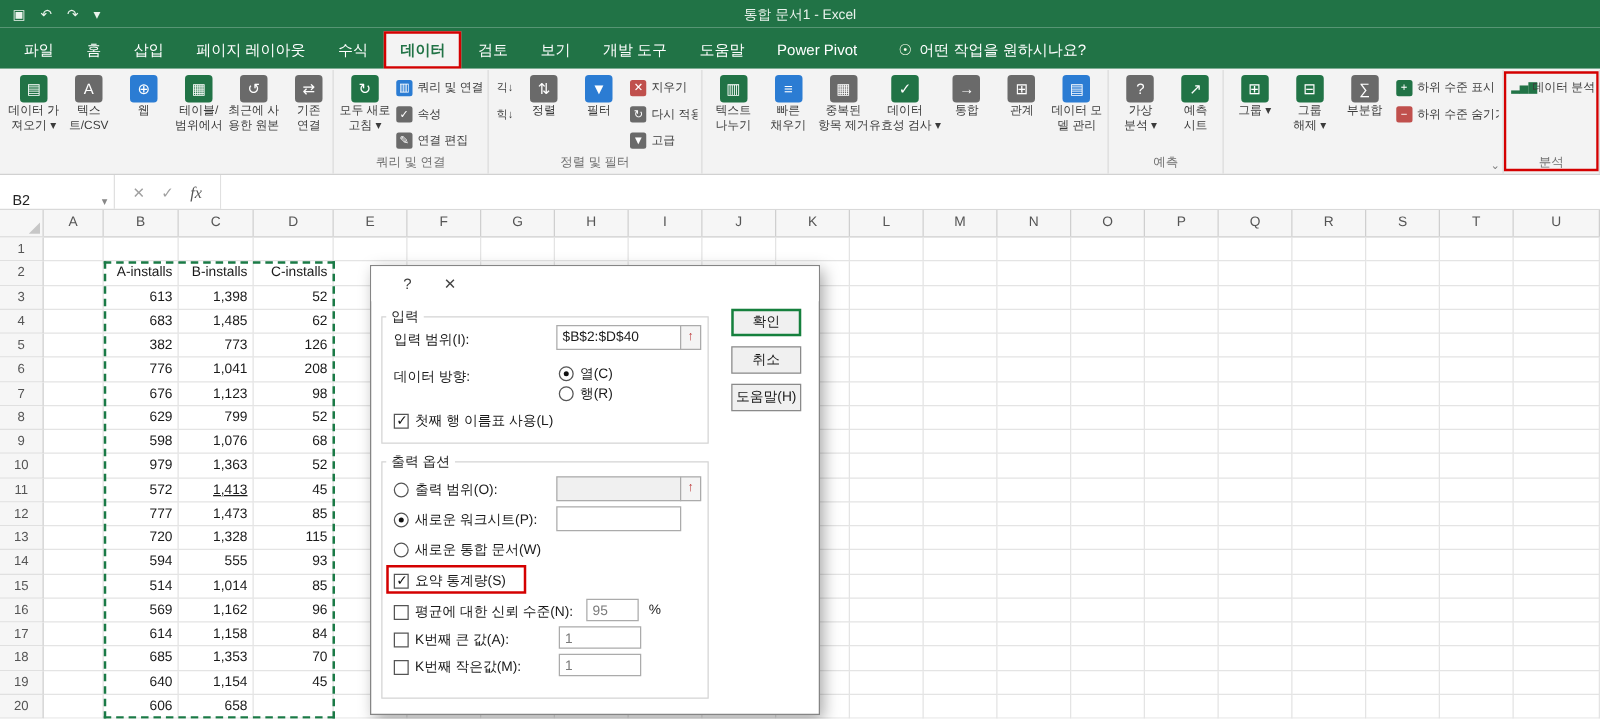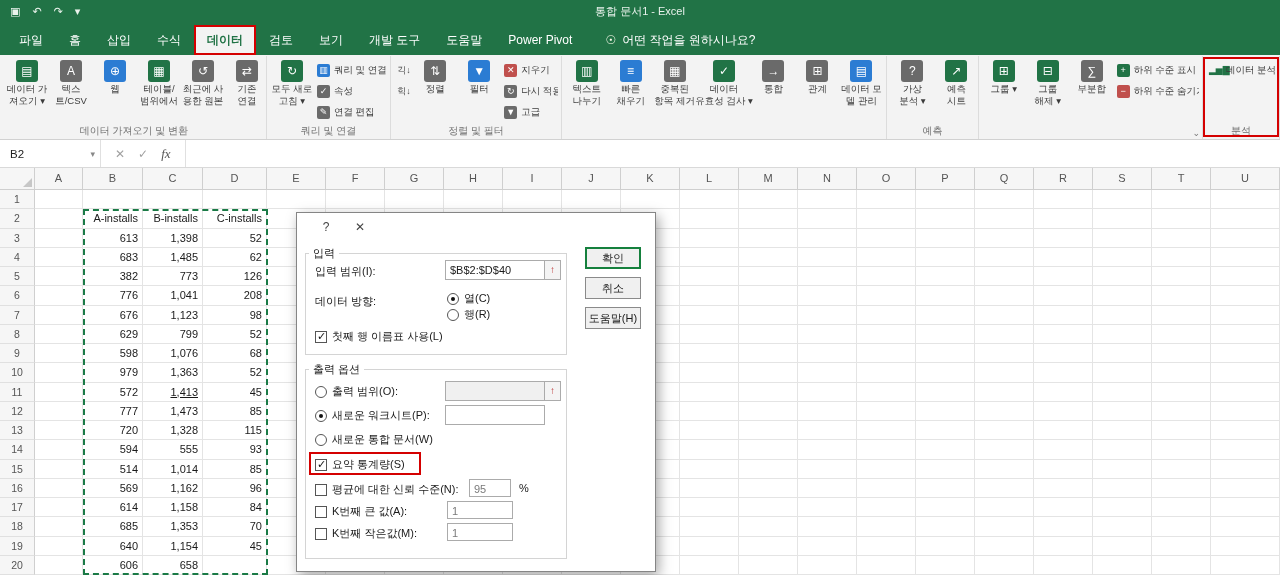--- a/index.html
+++ b/index.html
@@ -30,21 +30,21 @@
 .stack{display:flex;flex-direction:column;gap:2px;padding-top:4px;}
 .bsmall{display:flex;align-items:center;gap:4px;height:19px;font-size:9.5px;color:#3b3b3b;padding:0 3px;white-space:nowrap;cursor:pointer;}
 .icon{display:inline-block;border-radius:3px;text-align:center;flex:none;}
 .icon.l{width:22px;height:22px;font-size:12px;line-height:22px;}
 .icon.s{width:13px;height:13px;font-size:9px;line-height:13px;border-radius:2px;}
 .launcher{position:absolute;right:2px;bottom:1px;font-size:9px;color:#777;cursor:pointer;}
 .gred{position:absolute;left:0;right:0;top:1px;bottom:2px;border:2px solid #d40000;pointer-events:none;}
 
 
 .fbar{height:28px;background:#fff;border-bottom:1px solid #d9d9d9;display:flex;align-items:stretch;}
-.nbox{width:101px;border-right:1px solid #e0e0e0;display:flex;align-items:center;justify-content:space-between;padding:0 5px 0 10px;font-size:11.5px;color:#222;}
+.nbox{width:92px;border-right:1px solid #e0e0e0;display:flex;align-items:flex-end;justify-content:space-between;padding:0 5px 0 10px;font-size:11.5px;color:#222;}
 .nb-arrow{color:#888;font-size:9px;cursor:pointer;}
 .fx-btns{display:flex;align-items:center;gap:13px;padding:0 14px;border-right:1px solid #e0e0e0;color:#a0a0a0;font-size:12px;}
 .fxb{cursor:pointer;}
 .fxb.fx{font-style:italic;font-family:"Liberation Serif","DejaVu Serif",serif;color:#555;font-size:13px;}
 .finput{flex:1;background:#fff;cursor:text;}
 
 
 .sheet{position:absolute;top:168px;left:0;width:1280px;height:407px;background:#fff;overflow:hidden;}
 .chead{display:flex;height:22px;background:#f6f6f6;border-bottom:1px solid #cfcfcf;}
 .corner{width:35px;flex:none;border-right:1px solid #cfcfcf;background:#f6f6f6;position:relative;}
@@ -89,20 +89,21 @@
       <span class="qicon">↷</span>
       <span class="qicon">▾</span>
     </div>
     <div class="ttext">통합 문서1 - Excel</div>
   </div>
 
   <div class="tabrow">
       <div class="tab">파일</div>
       <div class="tab">홈</div>
       <div class="tab">삽입</div>
+      <div class="tab">페이지 레이아웃</div>
       <div class="tab">수식</div>
       <div class="tab active hl">데이터</div>
       <div class="tab">검토</div>
       <div class="tab">보기</div>
       <div class="tab">개발 도구</div>
       <div class="tab">도움말</div>
       <div class="tab">Power Pivot</div>
       <div class="search">
         <span class="search-ic">☉</span>
         <span>어떤 작업을 원하시나요?</span>
@@ -135,21 +136,20 @@
             <span class="icon l" style="background: rgb(106, 106, 106); color: rgb(255, 255, 255);">↺</span>
             <span class="llbl">최근에 사</span>
             <span class="llbl">용한 원본</span>
           </div>
           <div class="blarge">
             <span class="icon l" style="background: rgb(106, 106, 106); color: rgb(255, 255, 255);">⇄</span>
             <span class="llbl">기존</span>
             <span class="llbl">연결</span>
           </div>
         </div>
-        <div class="glbl">데이터 가져오기 및 변환</div>
       </div>
       <div class="rgroup">
         <div class="gbtns">
           <div class="blarge">
             <span class="icon l" style="background: rgb(33, 115, 70); color: rgb(255, 255, 255);">↻</span>
             <span class="llbl">모두 새로</span>
             <span class="llbl">고침 ▾</span>
           </div>
           <div class="stack">
             <div class="bsmall">

